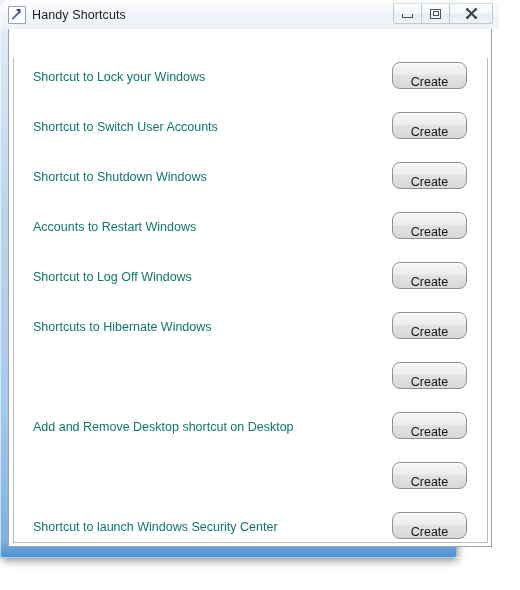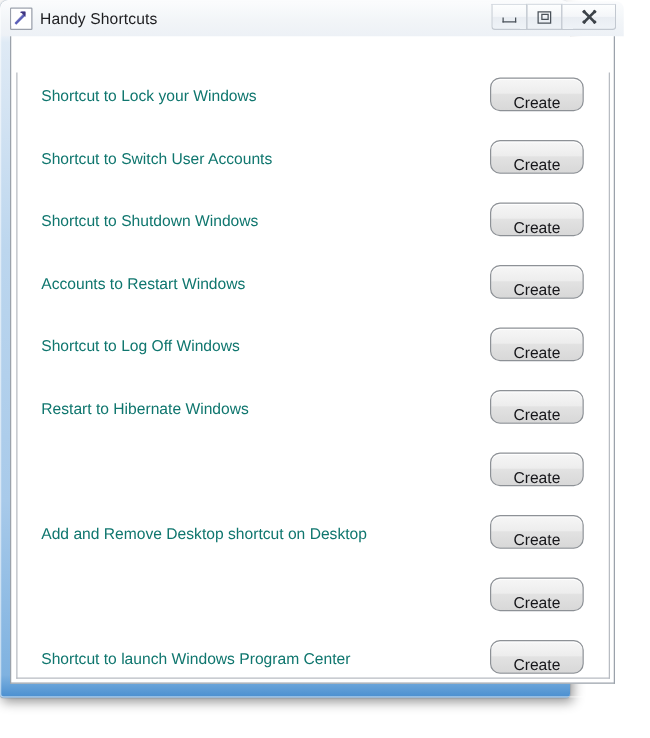--- a/index.html
+++ b/index.html
@@ -295,37 +295,37 @@
         <div class="row-label">Accounts to Restart Windows</div>
         <button class="create-button">Create</button>
       </div>
 
       <div class="row" style="top:200px;">
         <div class="row-label">Shortcut to Log Off Windows</div>
         <button class="create-button">Create</button>
       </div>
 
       <div class="row" style="top:250px;">
-        <div class="row-label">Restart to Hibernate Windows</div>
+        <div class="row-label">Shortcuts to Hibernate Windows</div>
         <button class="create-button">Create</button>
       </div>
 
       <div class="row" style="top:300px;">
         <button class="create-button">Create</button>
       </div>
 
       <div class="row" style="top:350px;">
         <div class="row-label">Add and Remove Desktop shortcut on Desktop</div>
         <button class="create-button">Create</button>
       </div>
 
       <div class="row" style="top:400px;">
         <button class="create-button">Create</button>
       </div>
 
       <div class="row" style="top:450px;">
-        <div class="row-label">Shortcut to launch Windows Program Center</div>
+        <div class="row-label">Shortcut to launch Windows Security Center</div>
         <button class="create-button">Create</button>
       </div>
 
     </div>
   </div>
 </div>
 
 </body></html>

